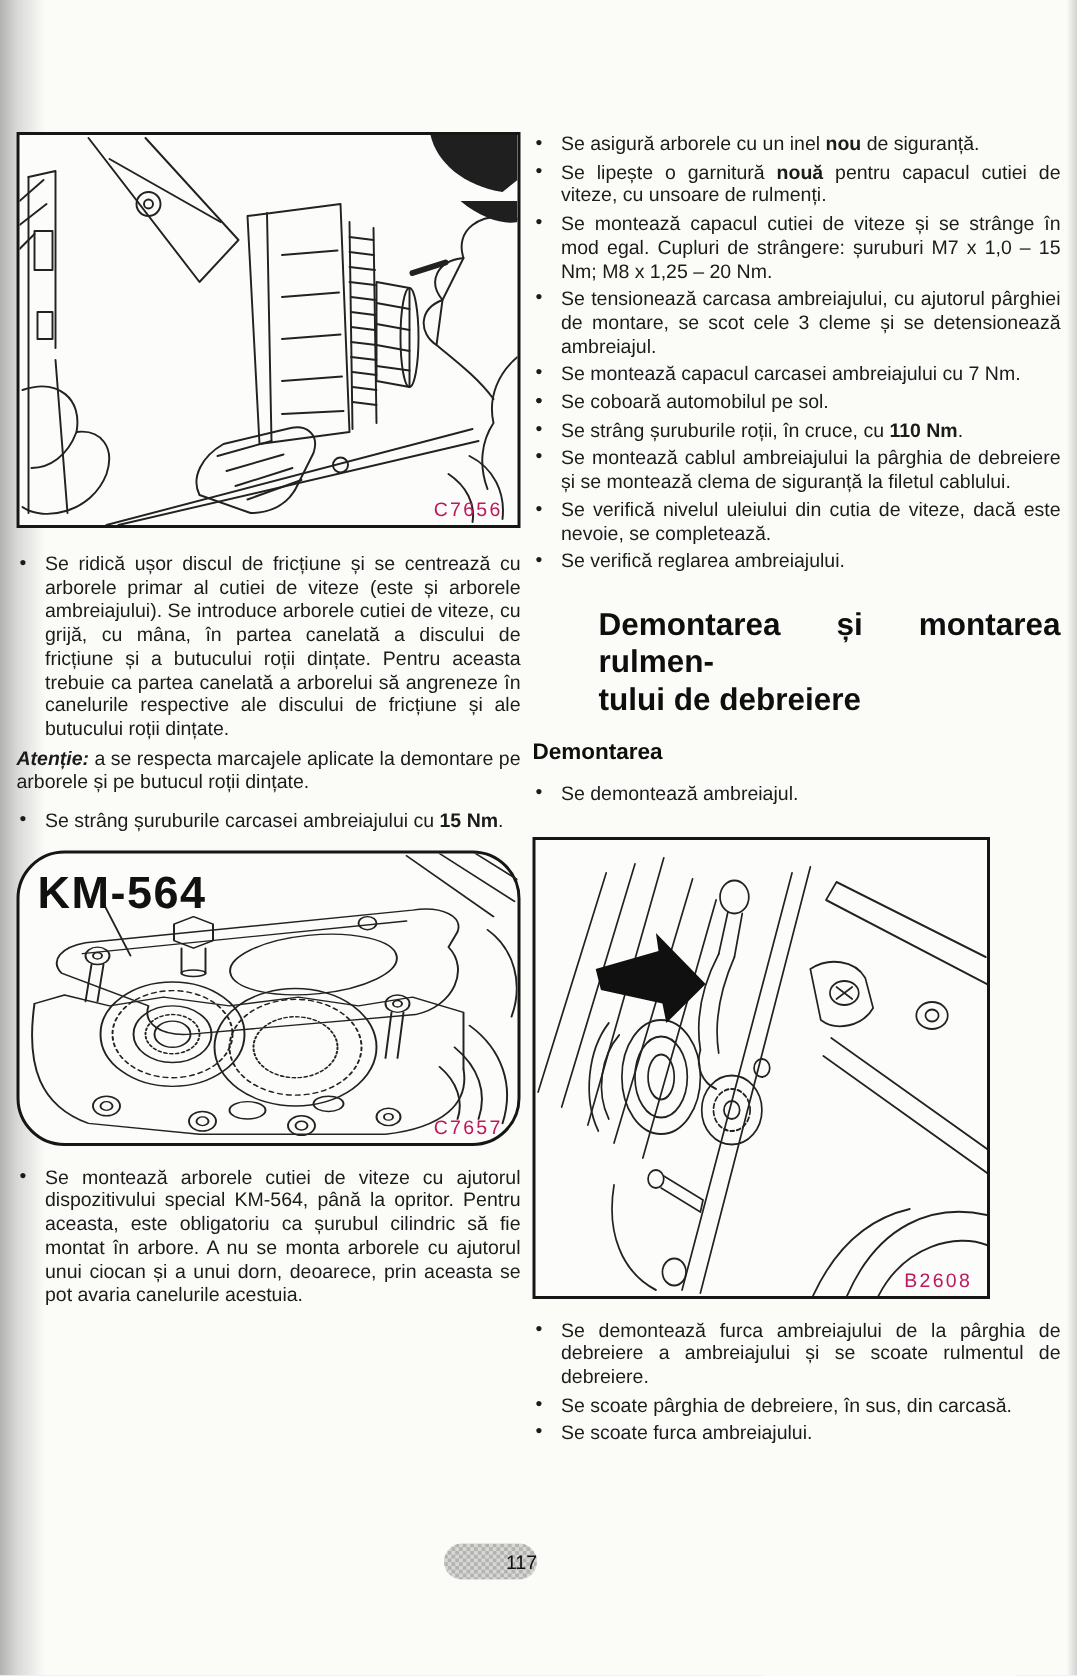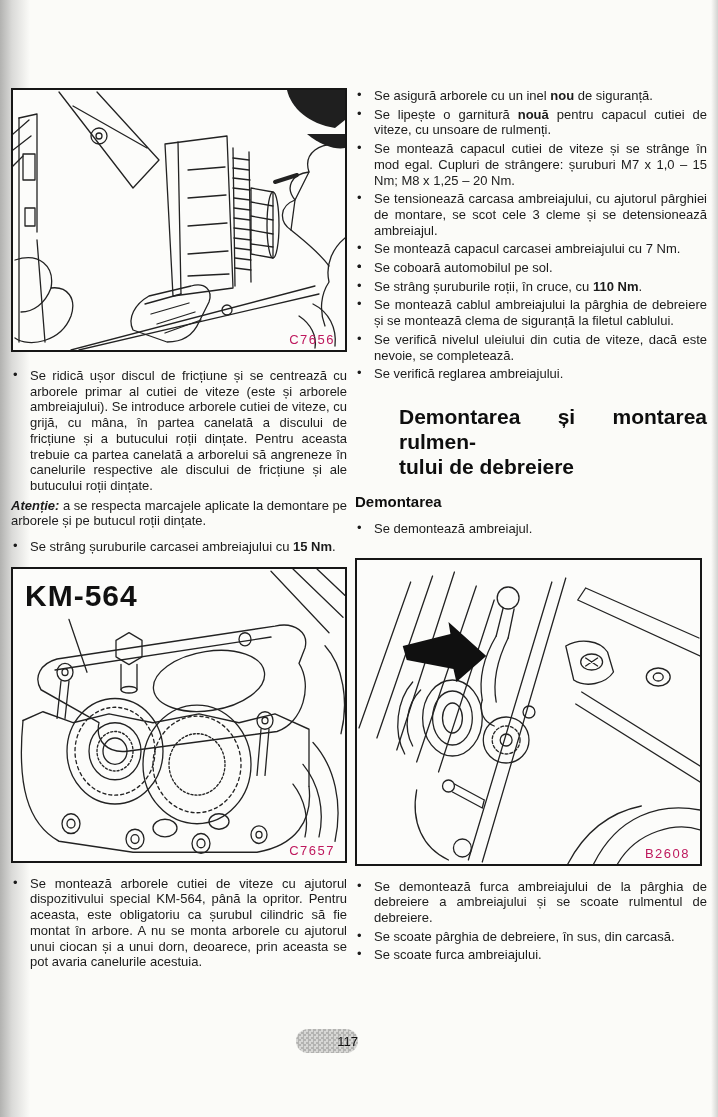--- a/index.html
+++ b/index.html
@@ -90,21 +90,21 @@
       <span><span>Se ridică ușor discul de fricțiune și se centrează cu arborele primar al cutiei de viteze (este și arborele ambreiajului). Se introduce arborele cutiei de viteze, cu grijă, cu mâna, în partea canelată a discului de fricțiune și a butucului roții dințate. Pentru aceasta trebuie ca partea canelată a arborelui să angreneze în canelurile respective ale discului de fricțiune și ale butucului roții dințate.</span></span>
     </div>
 
     <div class="para attention"><span class="b i">Atenție:</span><span> a se respecta marcajele aplicate la demontare pe arborele și pe butucul roții dințate.</span></div>
 
     <div class="bullet" style="margin-top:10px;">
       <span class="dot">•</span>
       <span><span>Se strâng șuruburile carcasei ambreiajului cu </span><span class="b">15 Nm</span><span>.</span></span>
     </div>
 
-    <div class="figure" style="height:296px;margin-top:12px;">
+    <div class="figure" style="height:197px;margin-top:12px;border-radius:32px;">
       <svg viewBox="0 0 332 266" preserveAspectRatio="none">
         <g stroke="#222" fill="none" stroke-width="1.3" stroke-linecap="round" stroke-linejoin="round">
           <path d="M56,46 L74,94"></path>
           <path d="M10,138 C4,196 14,232 46,248 L120,258 L244,258 C282,252 300,230 296,198"></path>
           <path d="M10,138 L30,130 L60,140 L96,132 L140,140 L186,132 L226,140 L262,132 L296,146 L296,198"></path>
           <circle cx="58" cy="232" r="9"></circle>
             <circle cx="58" cy="232" r="4"></circle>
           <circle cx="122" cy="246" r="9"></circle>
             <circle cx="122" cy="246" r="4"></circle>
           <circle cx="188" cy="250" r="9"></circle>
@@ -170,21 +170,21 @@
       <div>tului de debreiere</div>
     </div>
 
     <div class="subheading">Demontarea</div>
 
     <div class="bullet" style="margin-top:11px;">
       <span class="dot">•</span>
       <span><span>Se demontează ambreiajul.</span></span>
     </div>
 
-    <div class="figure" style="height:308px;width:347px;margin-top:21px;">
+    <div class="figure" style="height:308px;width:305px;margin-top:21px;">
       <svg viewBox="0 0 345 304" preserveAspectRatio="none">
         <g stroke="#222" fill="none" stroke-width="1.3" stroke-linecap="round" stroke-linejoin="round">
           <path d="M54,22 L2,168 M76,16 L20,178 M98,12 L40,190 M120,26 L60,202 M138,40 L82,212"></path>
           <circle cx="152" cy="38" r="11"></circle>
           <path d="M147,48 L140,76 M158,49 L152,78"></path>
           <path d="M140,76 C128,96 122,118 126,140 M152,78 C142,98 136,120 140,142"></path>
           <path d="M126,140 C122,152 128,162 138,166"></path>
           <ellipse cx="96" cy="158" rx="30" ry="38"></ellipse>
           <ellipse cx="96" cy="158" rx="20" ry="27"></ellipse>
           <ellipse cx="96" cy="158" rx="10" ry="15"></ellipse>

